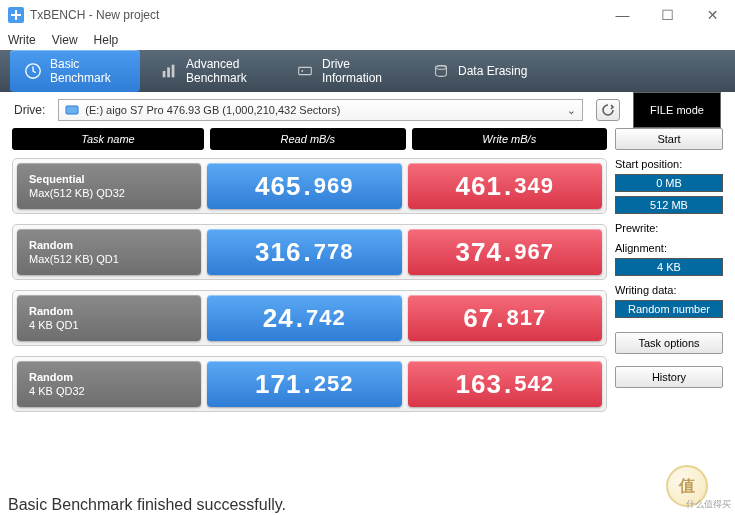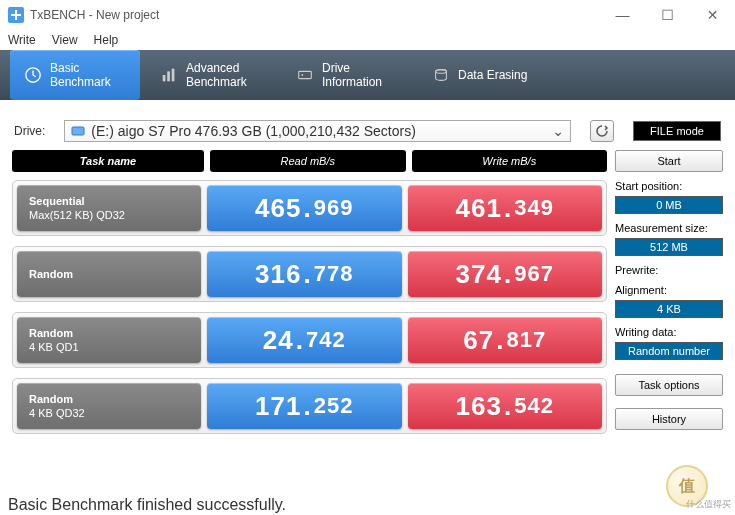--- a/index.html
+++ b/index.html
@@ -4,35 +4,35 @@
 <style>
 * { margin:0; padding:0; box-sizing:border-box; font-family:"Segoe UI",Tahoma,sans-serif; }
 body { width:735px; height:515px; background:#fff; overflow:hidden; position:relative; }
 .titlebar { height:30px; background:#fff; display:flex; align-items:center; padding:0 0 0 8px; color:#555; font-size:12px; }
 .titlebar .ico { width:16px; height:16px; margin-right:6px; }
 .tb-spacer { flex:1; }
 .tb-btn { width:45px; height:30px; display:flex; align-items:center; justify-content:center; font-size:14px; color:#666; }
 .tb-close { color:#666; }
 .menubar { height:20px; display:flex; align-items:center; padding:0 8px; font-size:12px; color:#333; }
 .menubar span { margin-right:16px; }
-.tabbar { height:50px; background:linear-gradient(#5a6a78,#3d4b58); display:flex; padding:0 10px; gap:6px; }
+.tabbar { height:42px; background:linear-gradient(#5a6a78,#3d4b58); display:flex; padding:0 10px; gap:6px; }
 .tab { flex:0 0 auto; min-width:130px; display:flex; align-items:center; padding:4px 14px; border-radius:4px; color:#fff; font-size:12px; gap:8px; }
 .tab.active { background:linear-gradient(#4a9af0,#2f7dd6); box-shadow:inset 0 1px 0 rgba(255,255,255,.3); }
 .tab-ico { width:18px; height:18px; flex:0 0 auto; }
-.drive-row { display:flex; align-items:center; gap:19px; padding:8px 14px; font-size:12px; color:#333;margin-top:12px; }
-.drive-sel { flex:1; height:22px; border:1px solid #aaa; display:flex; align-items:center; padding:0 6px; font-size:14px; position:relative; background:linear-gradient(#fff,#f5f5f5); }
+.drive-row { display:flex; align-items:center; gap:13px; padding:0 14px; font-size:12px; color:#333; }
+.drive-sel { flex:1; height:22px; border:1px solid #aaa; display:flex; align-items:center; padding:0 6px; font-size:11px; position:relative; background:linear-gradient(#fff,#f5f5f5); }
 .drive-sel::after { content:"⌄"; position:absolute; right:6px; color:#555; }
 .drive-ico { width:14px; height:14px; margin-right:6px; }
 .round-btn { width:24px; height:22px; border:1px solid #999; border-radius:3px; display:flex; align-items:center; justify-content:center; background:linear-gradient(#fdfdfd,#e8e8e8); }
-.file-mode { width:88px; height:20px; background:#000; color:#fff; font-size:11px; display:flex; align-items:center; justify-content:center; border:1px solid #666;text-align:center; }
+.file-mode { width:88px; height:36px; background:#000; color:#fff; font-size:11px; display:flex; align-items:center; justify-content:center; border:1px solid #666;text-align:center; }
 .main { display:flex; padding:0 12px 6px 12px; gap:8px; }
 .left { flex:1; }
 .hdr { display:flex; height:22px; margin-bottom:8px; }
 .hdr-cell { background:#000; color:#fff; font-size:11px; font-style:italic; display:flex; align-items:center; justify-content:center; border-radius:3px; }
-.hdr-task { width:192px; margin-right:6px;font-weight:bold; }
+.hdr-task { width:192px; margin-right:6px; }
 .hdr-read { flex:1; margin-right:6px;text-align:right; }
 .hdr-write { flex:1; }
 .row { display:flex; height:56px; margin-bottom:10px; gap:6px; padding:4px; border:1px solid #ccc; border-radius:5px; background:linear-gradient(#fafafa,#f0f0f0); }
 .task { width:184px; background:linear-gradient(#8a8a8a,#6e6e6e); color:#fff; border-radius:4px; display:flex; flex-direction:column; justify-content:center; padding-left:12px; font-size:11px; line-height:1.3; box-shadow:inset 0 1px 0 rgba(255,255,255,.3),0 1px 2px rgba(0,0,0,.3); }
 .task b { font-weight:bold; }
 .val { flex:1; border-radius:4px; display:flex; align-items:center; justify-content:center; font-size:26px; font-weight:bold; color:#fff; letter-spacing:1px; box-shadow:inset 0 1px 0 rgba(255,255,255,.4),0 1px 2px rgba(0,0,0,.3); font-family:Arial,sans-serif; }
 .val .dot { margin:0 2px; }
 .val .dec { font-size:22px; }
 .read { background:linear-gradient(#5aa9f5,#2f7dd6); }
 .write { background:linear-gradient(#f56b7a,#d93648); }
@@ -146,20 +146,21 @@
         </div>
       <div class="val write">
           <span>461</span>
           <span class="dot">.</span>
           <span class="dec">349</span>
         </div>
     </div>
     <div class="row">
       <div class="task">
           <b>Random</b>
+          <span>Max(512 KB) QD1</span>
         </div>
       <div class="val read">
           <span>316</span>
           <span class="dot">.</span>
           <span class="dec">778</span>
         </div>
       <div class="val write">
           <span>374</span>
           <span class="dot">.</span>
           <span class="dec">967</span>
@@ -196,21 +197,20 @@
           <span class="dot">.</span>
           <span class="dec">542</span>
         </div>
     </div>
   </div>
 
   <div class="right">
     <div class="btn">Start</div>
     <div class="lbl">Start position:</div>
     <div class="black">0 MB</div>
-    <div class="lbl">Measurement size:</div>
     <div class="black">512 MB</div>
     <div class="lbl">Prewrite:</div>
     <div class="lbl">Alignment:</div>
     <div class="black">4 KB</div>
     <div class="lbl">Writing data:</div>
     <div class="black">Random number</div>
     <div style="height:6px"></div>
     <div class="btn">Task options</div>
     <div style="height:4px"></div>
     <div class="btn">History</div>

